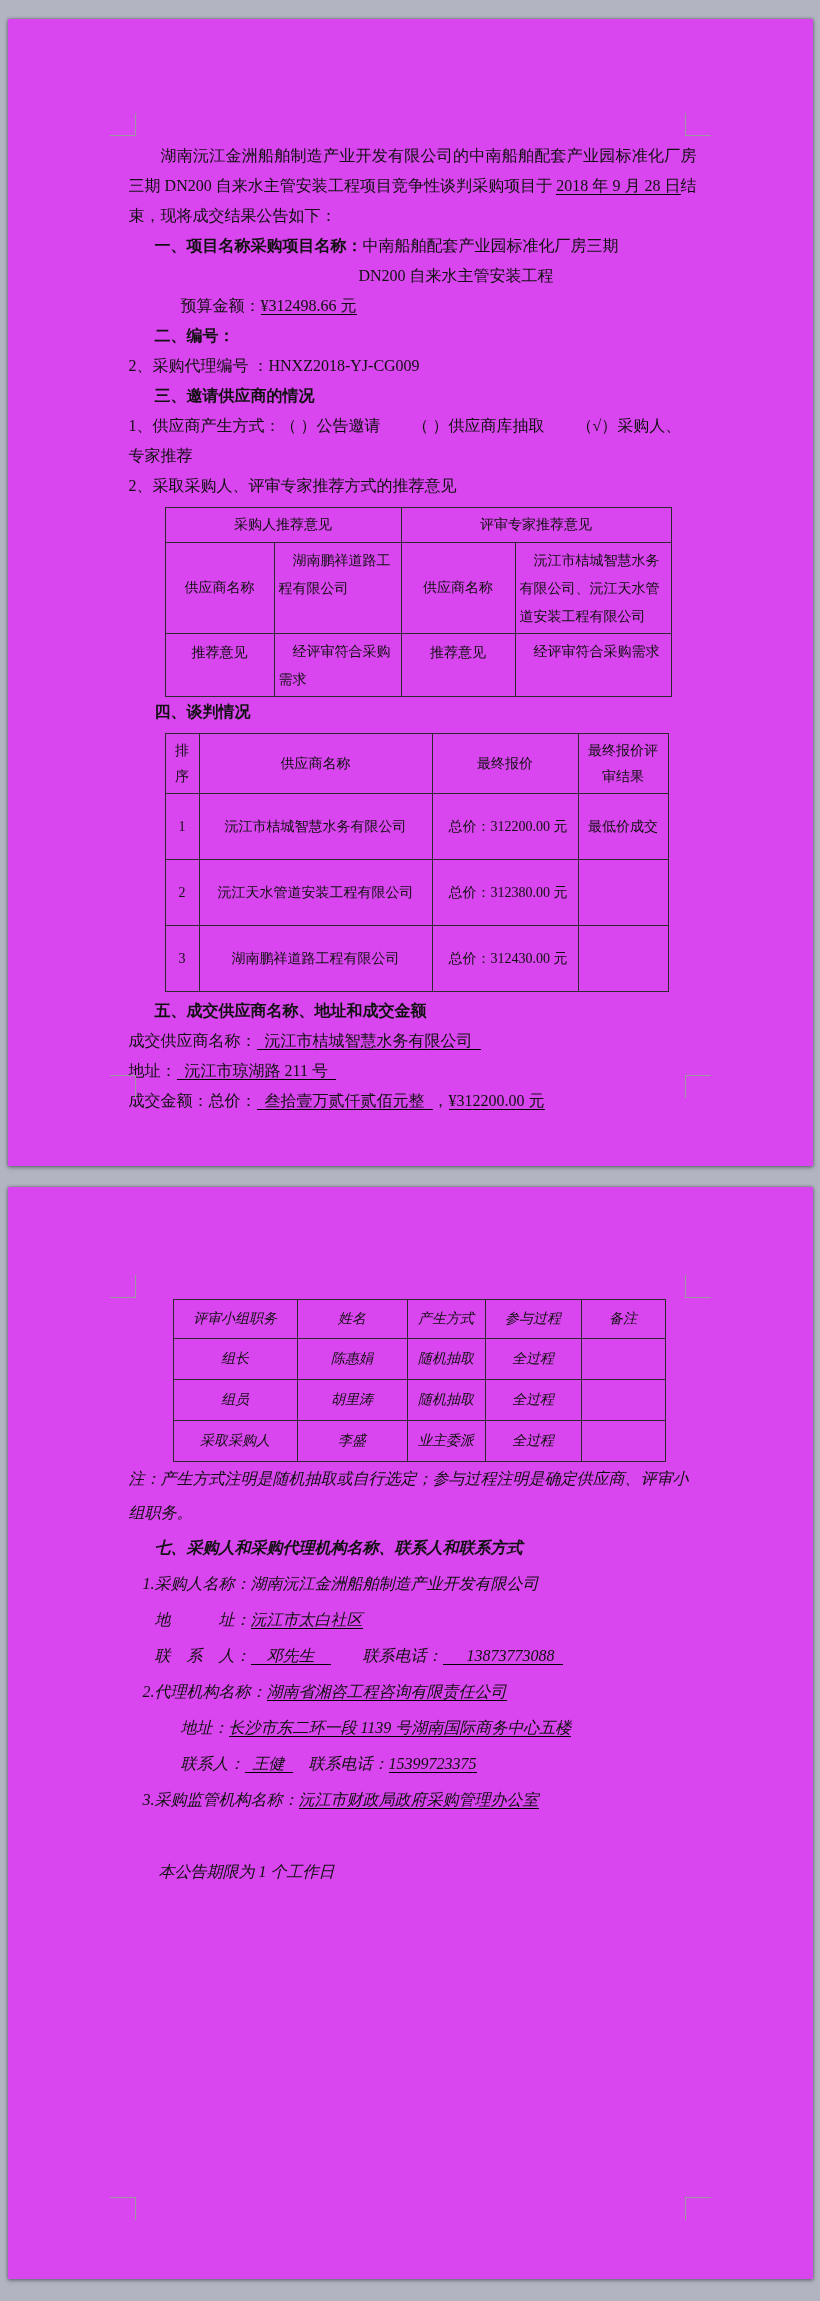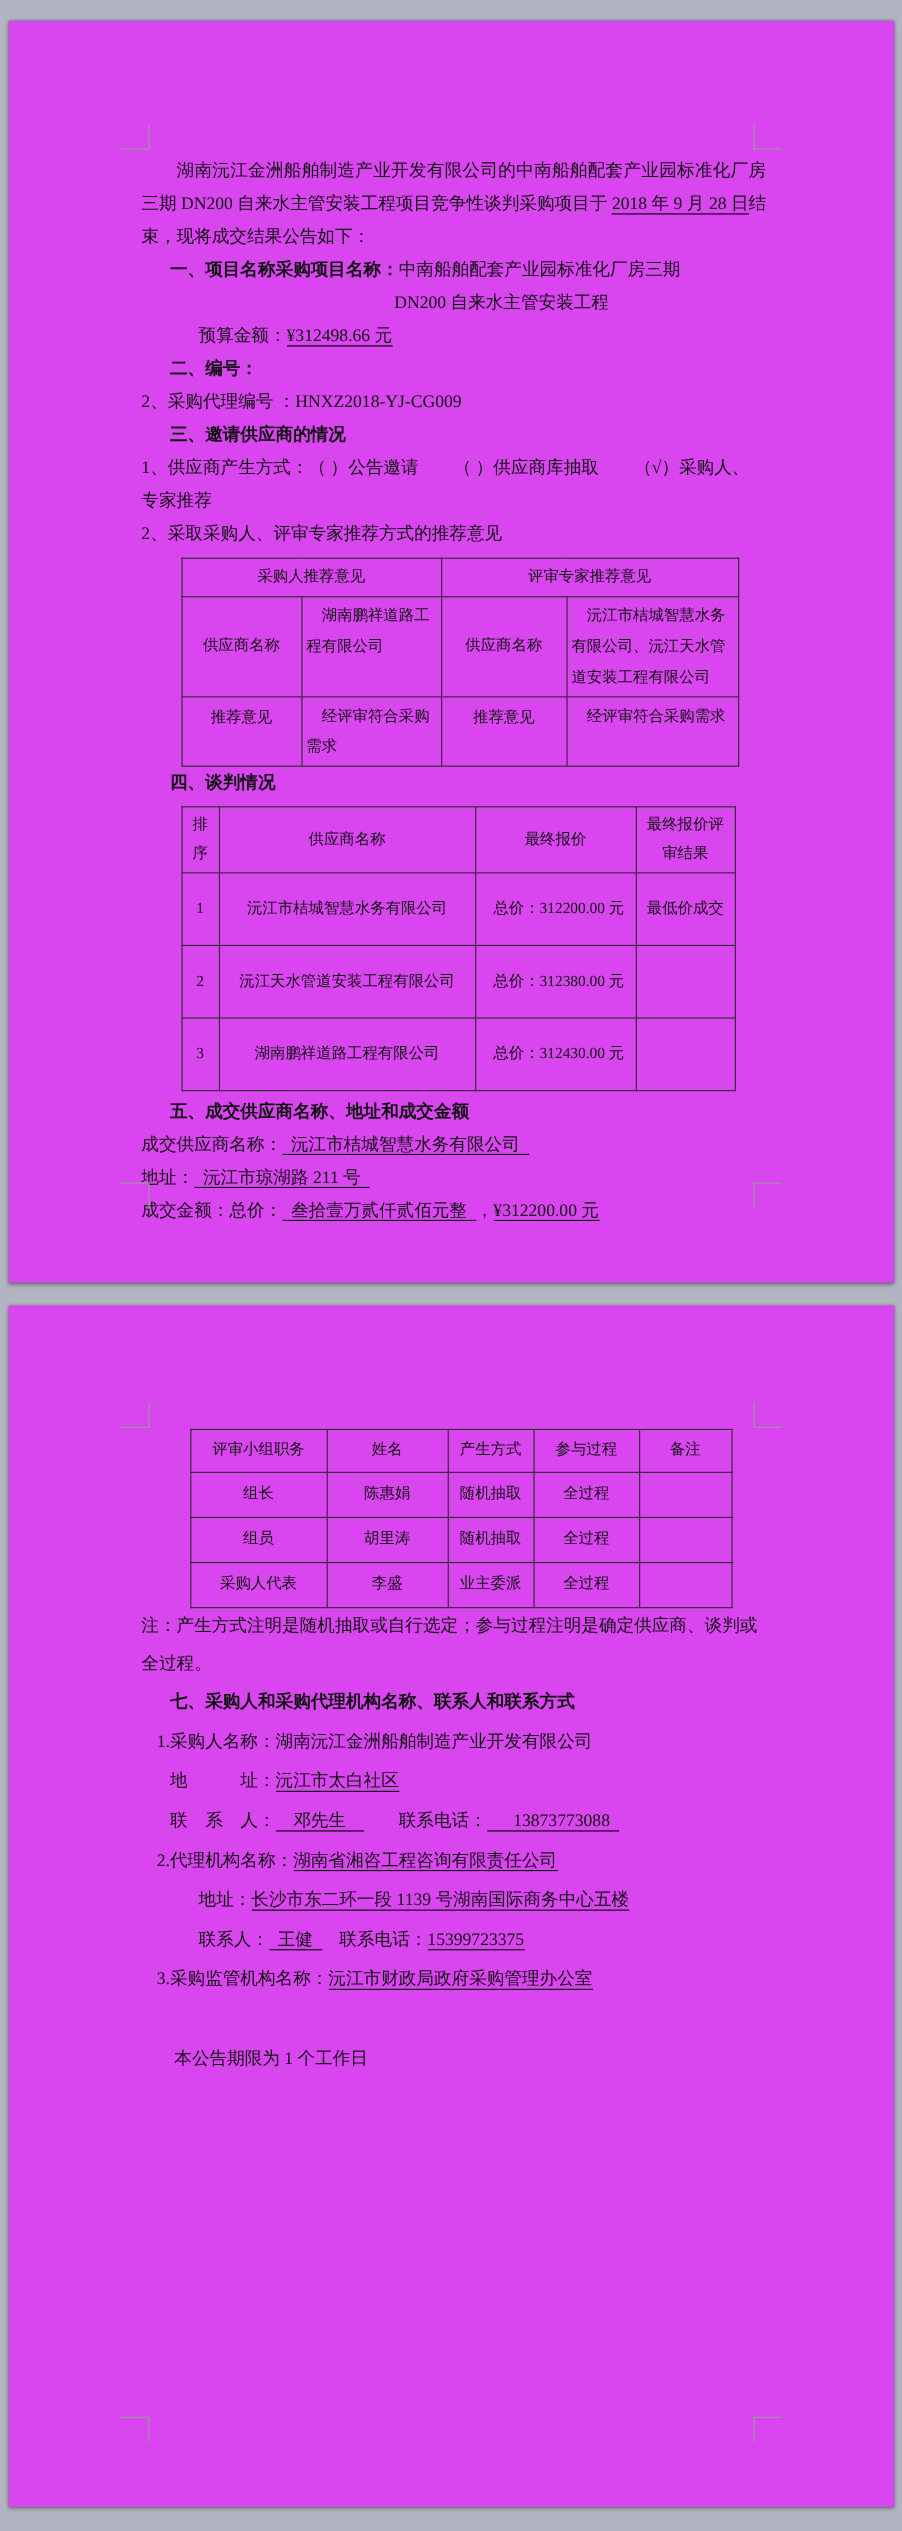--- a/index.html
+++ b/index.html
@@ -13,21 +13,21 @@
   .canvas{padding-top:19px;}
   .page{
     position:relative;
     width:805px;
     margin:0 auto;
     background:#d946ef;
     box-shadow:0 0 3px rgba(40,45,60,.55), 0 2px 4px rgba(40,45,60,.35);
     overflow:hidden;
   }
   .page1{height:1147px;margin-bottom:21px;}
-  .page2{height:1092px;}
+  .page2{height:1092px;font-style:italic;}
   
   .mark{position:absolute;width:25px;height:22px;}
   .mark.tl{left:102px;top:94px;border-right:1px solid #9a9a9a;border-bottom:1px solid #9a9a9a;}
   .mark.tr{right:102px;top:94px;border-left:1px solid #9a9a9a;border-bottom:1px solid #9a9a9a;}
   .mark.bl{left:102px;top:1056px;border-right:1px solid #9a9a9a;border-top:1px solid #9a9a9a;}
   .mark.br{right:102px;top:1056px;border-left:1px solid #9a9a9a;border-top:1px solid #9a9a9a;}
   .page2 .mark.tl{top:88px;} .page2 .mark.tr{top:88px;}
   .page2 .mark.bl{top:1010px;} .page2 .mark.br{top:1010px;}
 
   .content{padding:122px 116px 0 121px;font-size:16px;line-height:30px;}
@@ -190,30 +190,30 @@
           <td></td>
         </tr>
         <tr>
           <td>组员</td>
           <td>胡里涛</td>
           <td>随机抽取</td>
           <td>全过程</td>
           <td></td>
         </tr>
         <tr>
-          <td>采购人代表</td>
+          <td>采取采购人</td>
           <td>李盛</td>
           <td>业主委派</td>
           <td>全过程</td>
           <td></td>
         </tr>
       </tbody>
         </table>
 
-      <p class="note-line">注：产生方式注明是随机抽取或自行选定；参与过程注明是确定供应商、谈判或全过程。</p>
+      <p class="note-line">注：产生方式注明是随机抽取或自行选定；参与过程注明是确定供应商、评审小组职务。</p>
 
       <p class="indent1 p2line"><b>七、采购人和采购代理机构名称、联系人和联系方式</b></p>
 
       <p class="indent3 p2line"><span>1.采购人名称：</span><span>湖南沅江金洲船舶制造产业开发有限公司</span></p>
       <p class="indent1 p2line"><span>地　　　址：</span><span class="u">沅江市太白社区</span></p>
       <p class="indent1 p2line"><span>联　系　人：</span><span class="u">　邓先生　</span><span>　　联系电话：</span><span class="u upad">　13873773088</span></p>
 
       <p class="indent3 p2line"><span>2.代理机构名称：</span><span class="u">湖南省湘咨工程咨询有限责任公司</span></p>
       <p class="indent2 p2line"><span>地址：</span><span class="u">长沙市东二环一段 1139 号湖南国际商务中心五楼</span></p>
       <p class="indent2 p2line"><span>联系人：</span><span class="u upad">王健</span><span>　联系电话：</span><span class="u">15399723375</span></p>

